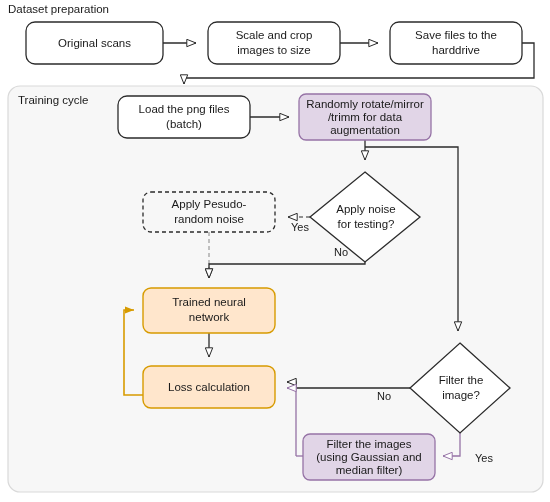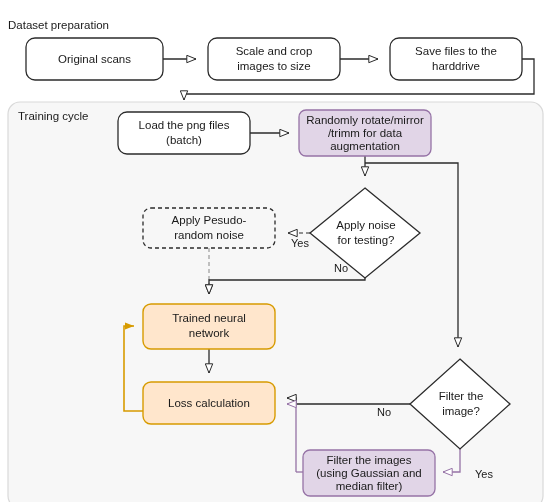--- a/index.html
+++ b/index.html
@@ -1,18 +1,18 @@
 <!DOCTYPE html>
 <html><head>
 <meta charset="utf-8">
 <style>
   html,body{margin:0;padding:0;background:#ffffff;}
   body{width:550px;height:502px;overflow:hidden;
        font-family:"Liberation Sans","DejaVu Sans",sans-serif;}
-  #canvas{position:relative;width:550px;height:452px;margin-top:16px;}
+  #canvas{position:relative;width:550px;height:452px;}
   svg{display:block;}
   .nodetext{font-family:"Liberation Sans","DejaVu Sans",sans-serif;
             font-size:11.5px;fill:#1a1a1a;text-anchor:middle;
             dominant-baseline:middle;}
   .grouplabel{font-family:"Liberation Sans","DejaVu Sans",sans-serif;
               font-size:11.5px;fill:#1a1a1a;text-anchor:start;}
   .edgelabel{font-family:"Liberation Sans","DejaVu Sans",sans-serif;
              font-size:11px;fill:#1a1a1a;text-anchor:middle;}
 </style>
 </head>

